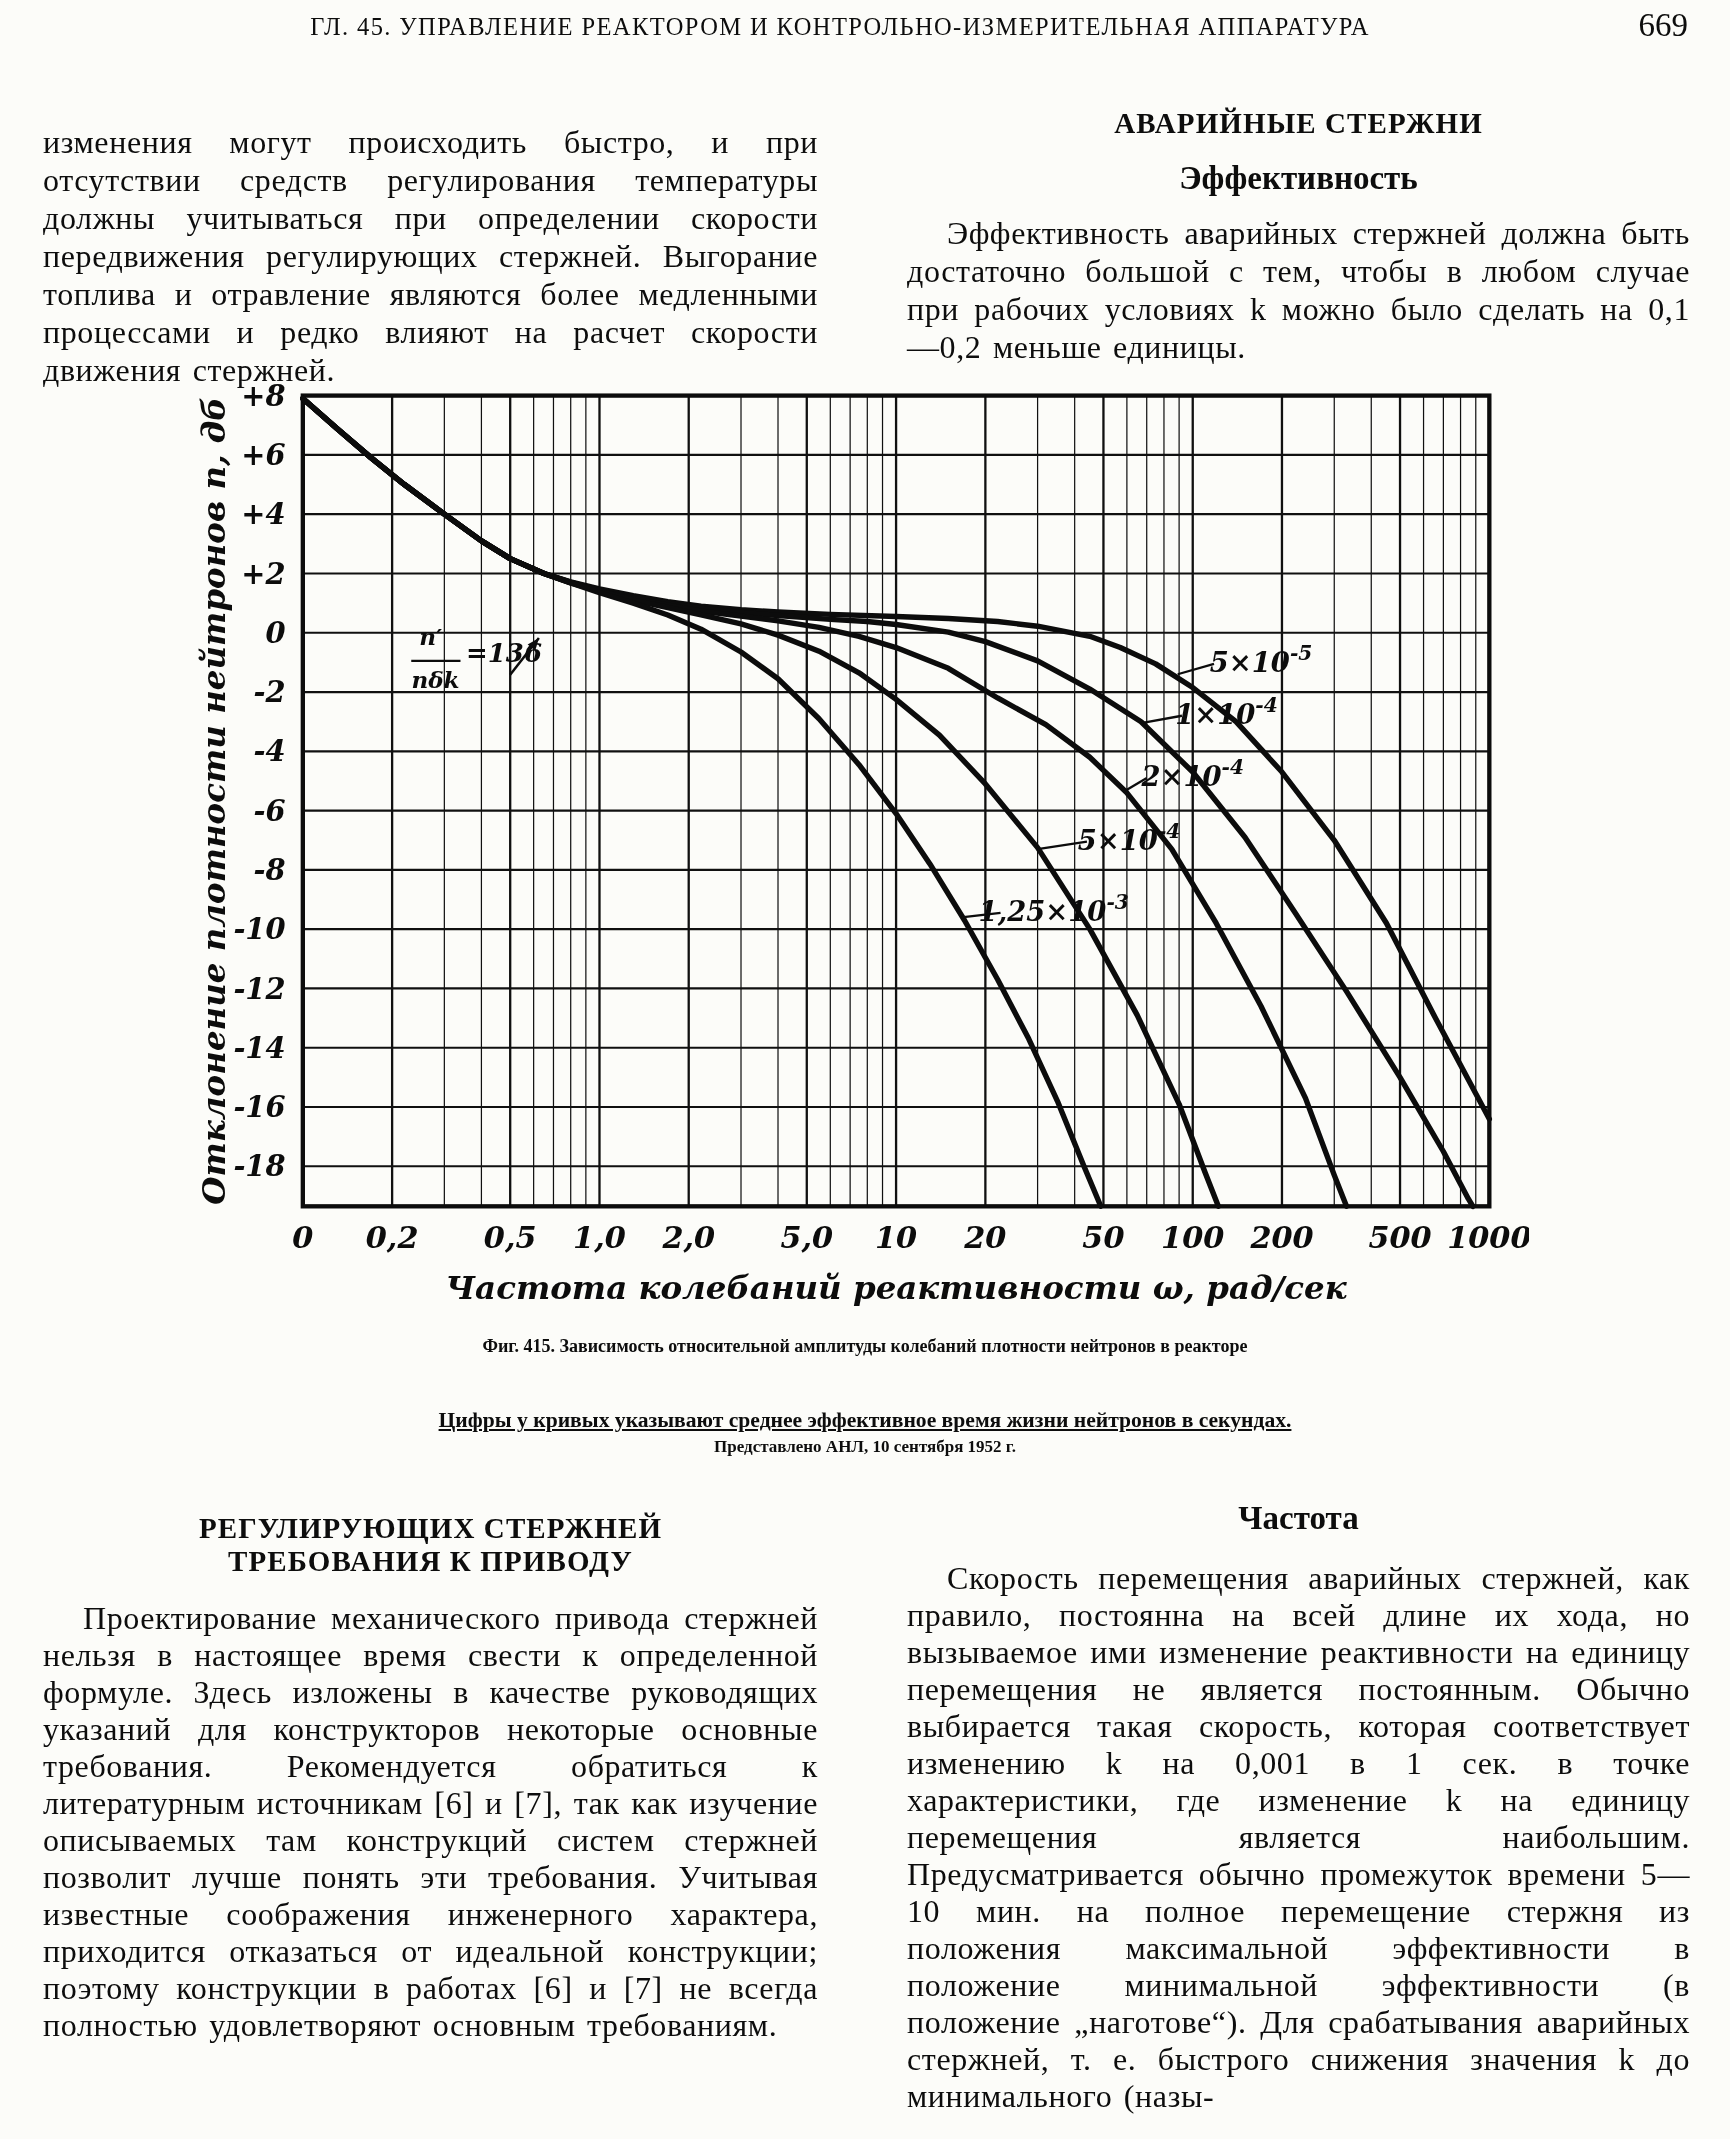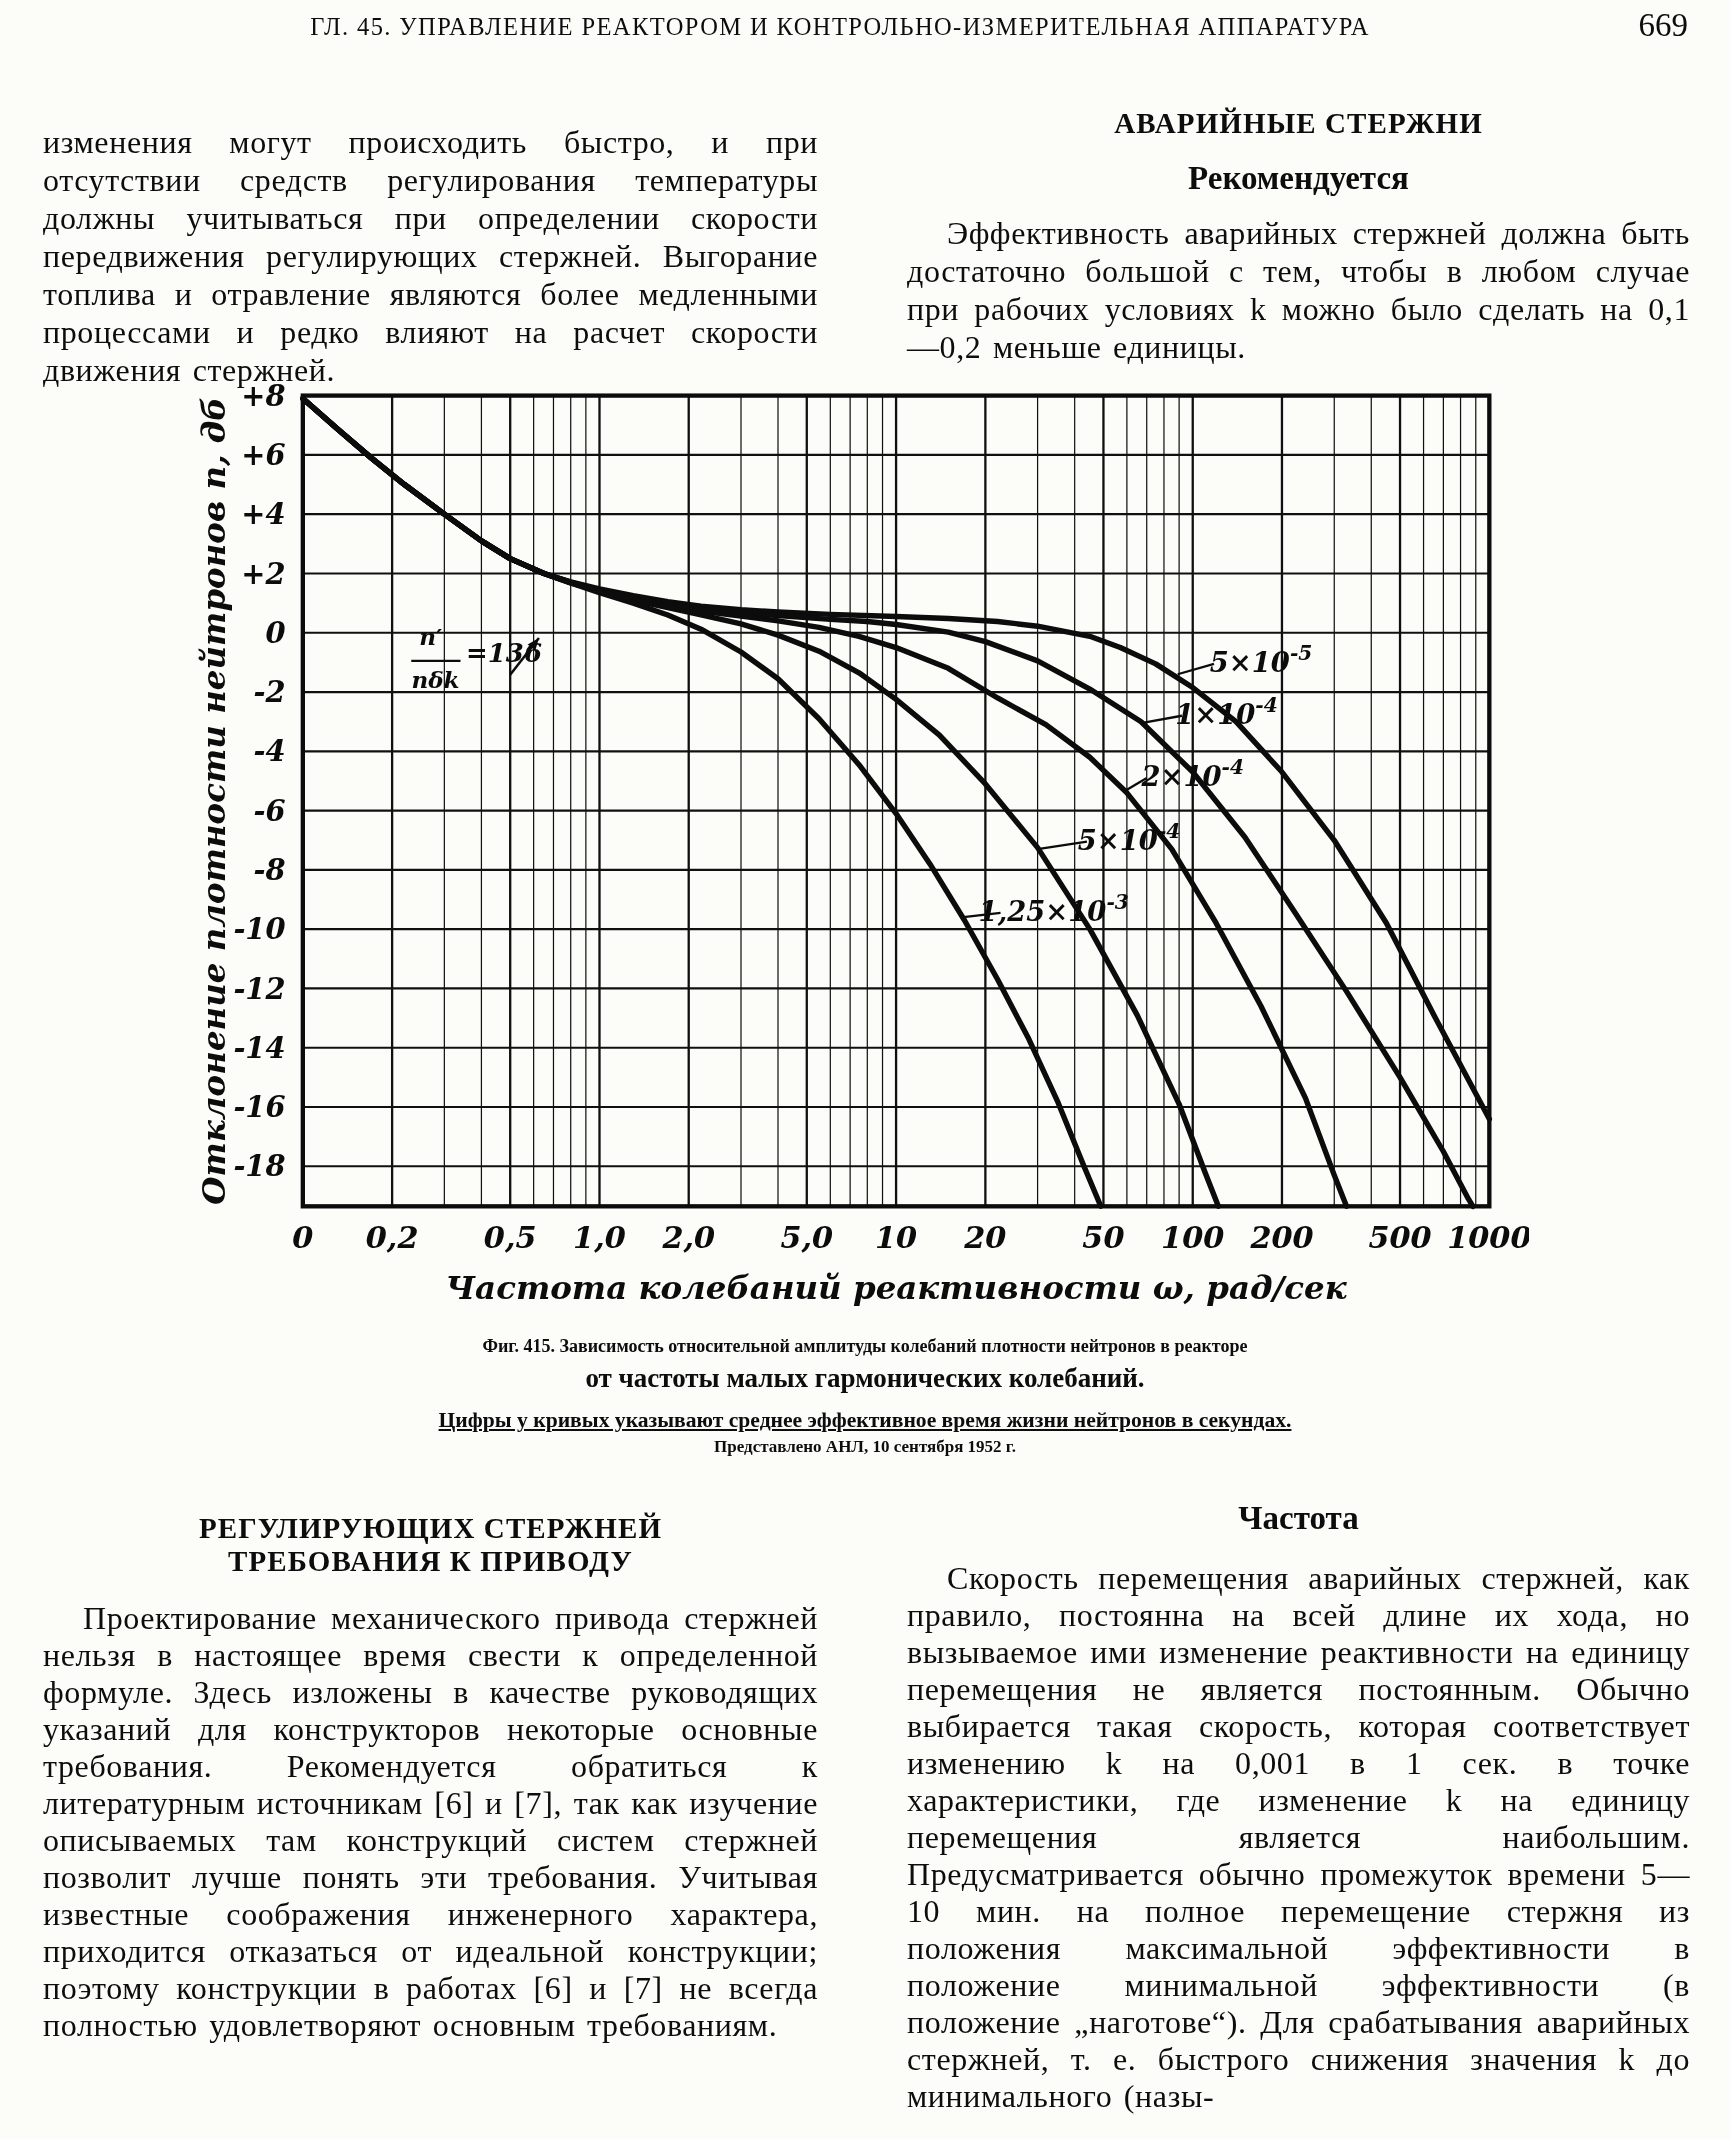--- a/index.html
+++ b/index.html
@@ -35,21 +35,21 @@
 
   <div class="abs runhead">ГЛ. 45. УПРАВЛЕНИЕ РЕАКТОРОМ И КОНТРОЛЬНО-ИЗМЕРИТЕЛЬНАЯ АППАРАТУРА</div>
   <div class="abs pagenum">669</div>
 
   <section class="abs colL" style="top:123px;">
     <p class="body-par" style="margin:0;">изменения могут происходить быстро, и при отсутствии средств регулирования температуры должны учитываться при определении скорости передвижения регулирующих стержней. Выгорание топлива и отравление являются более медленными процессами и редко влияют на расчет скорости движения стержней.</p>
   </section>
 
   <section class="abs colR" style="top:107px;">
     <div class="h-caps">АВАРИЙНЫЕ СТЕРЖНИ</div>
-    <div class="h-sub" style="margin-top:20px;">Рекомендуется</div>
+    <div class="h-sub" style="margin-top:20px;">Эффективность</div>
     <p class="body-par indent" style="margin:17.3px 0 0 0;">Эффективность аварийных стержней должна быть достаточно большой с тем, чтобы в любом случае при рабочих условиях k можно было сделать на 0,1—0,2 меньше единицы.</p>
   </section>
 
   <figure class="abs" style="left:173px;top:384px;margin:0;">
     <svg class="chart" width="1356" height="945" viewBox="0 0 1880 1310">
         <line x1="303.8" y1="16" x2="303.8" y2="1140" stroke="#101010" stroke-width="3.2"></line>
         <line x1="376.2" y1="16" x2="376.2" y2="1140" stroke="#101010" stroke-width="1.7"></line>
         <line x1="427.6" y1="16" x2="427.6" y2="1140" stroke="#101010" stroke-width="1.7"></line>
         <line x1="467.5" y1="16" x2="467.5" y2="1140" stroke="#101010" stroke-width="3.2"></line>
         <line x1="500.0" y1="16" x2="500.0" y2="1140" stroke="#101010" stroke-width="1.7"></line>
@@ -144,21 +144,20 @@
         <text x="357.39834801038353" y="361.21389396709327" text-anchor="middle" class="ann">n′</text>
         <line x1="330.3069337863825" y1="383.81718464350996" x2="398.57070463362743" y2="383.81718464350996" stroke="#0c0c0c" stroke-width="3"></line>
         <text x="363.8937403894877" y="420.80438756855574" text-anchor="middle" class="ann">nδk</text>
         <text x="406.28141019390745" y="385.87202925045705" text-anchor="start" class="ann2">=136</text>
         <line x1="467.4514142831877" y1="403.1327239488117" x2="507.3056571327509" y2="352.17257769652645" stroke="#0c0c0c" stroke-width="3.5"></line>
         <polygon points="507.3056571327509,352.17257769652645 491.7,361.2 502.3,369.5" fill="#0c0c0c"></polygon>
       </svg>
   </figure>
 
   <div class="abs cap1">Фиг. 415. Зависимость относительной амплитуды колебаний плотности нейтронов в реакторе</div>
-  <div class="abs cap2">от частоты малых гармонических колебаний.</div>
   <div class="abs note1">Цифры у кривых указывают среднее эффективное время жизни нейтронов в секундах.</div>
   <div class="abs note2">Представлено АНЛ, 10 сентября 1952 г.</div>
 
   <section class="abs colL" style="top:1502px;">
     <div class="h-caps" style="margin-top:10px;">РЕГУЛИРУЮЩИХ СТЕРЖНЕЙ</div>
     <div class="h-caps">ТРЕБОВАНИЯ К ПРИВОДУ</div>
     <p class="body-par indent" style="margin:21.6px 0 0 0;line-height:37px;">Проектирование механического привода стержней нельзя в настоящее время свести к определенной формуле. Здесь изложены в качестве руководящих указаний для конструкторов некоторые основные требования. Рекомендуется обратиться к литературным источникам [6] и [7], так как изучение описываемых там конструкций систем стержней позволит лучше понять эти требования. Учитывая известные соображения инженерного характера, приходится отказаться от идеальной конструкции; поэтому конструкции в работах [6] и [7] не всегда полностью удовлетворяют основным требованиям.</p>
   </section>
 
   <section class="abs colR" style="top:1500px;">

